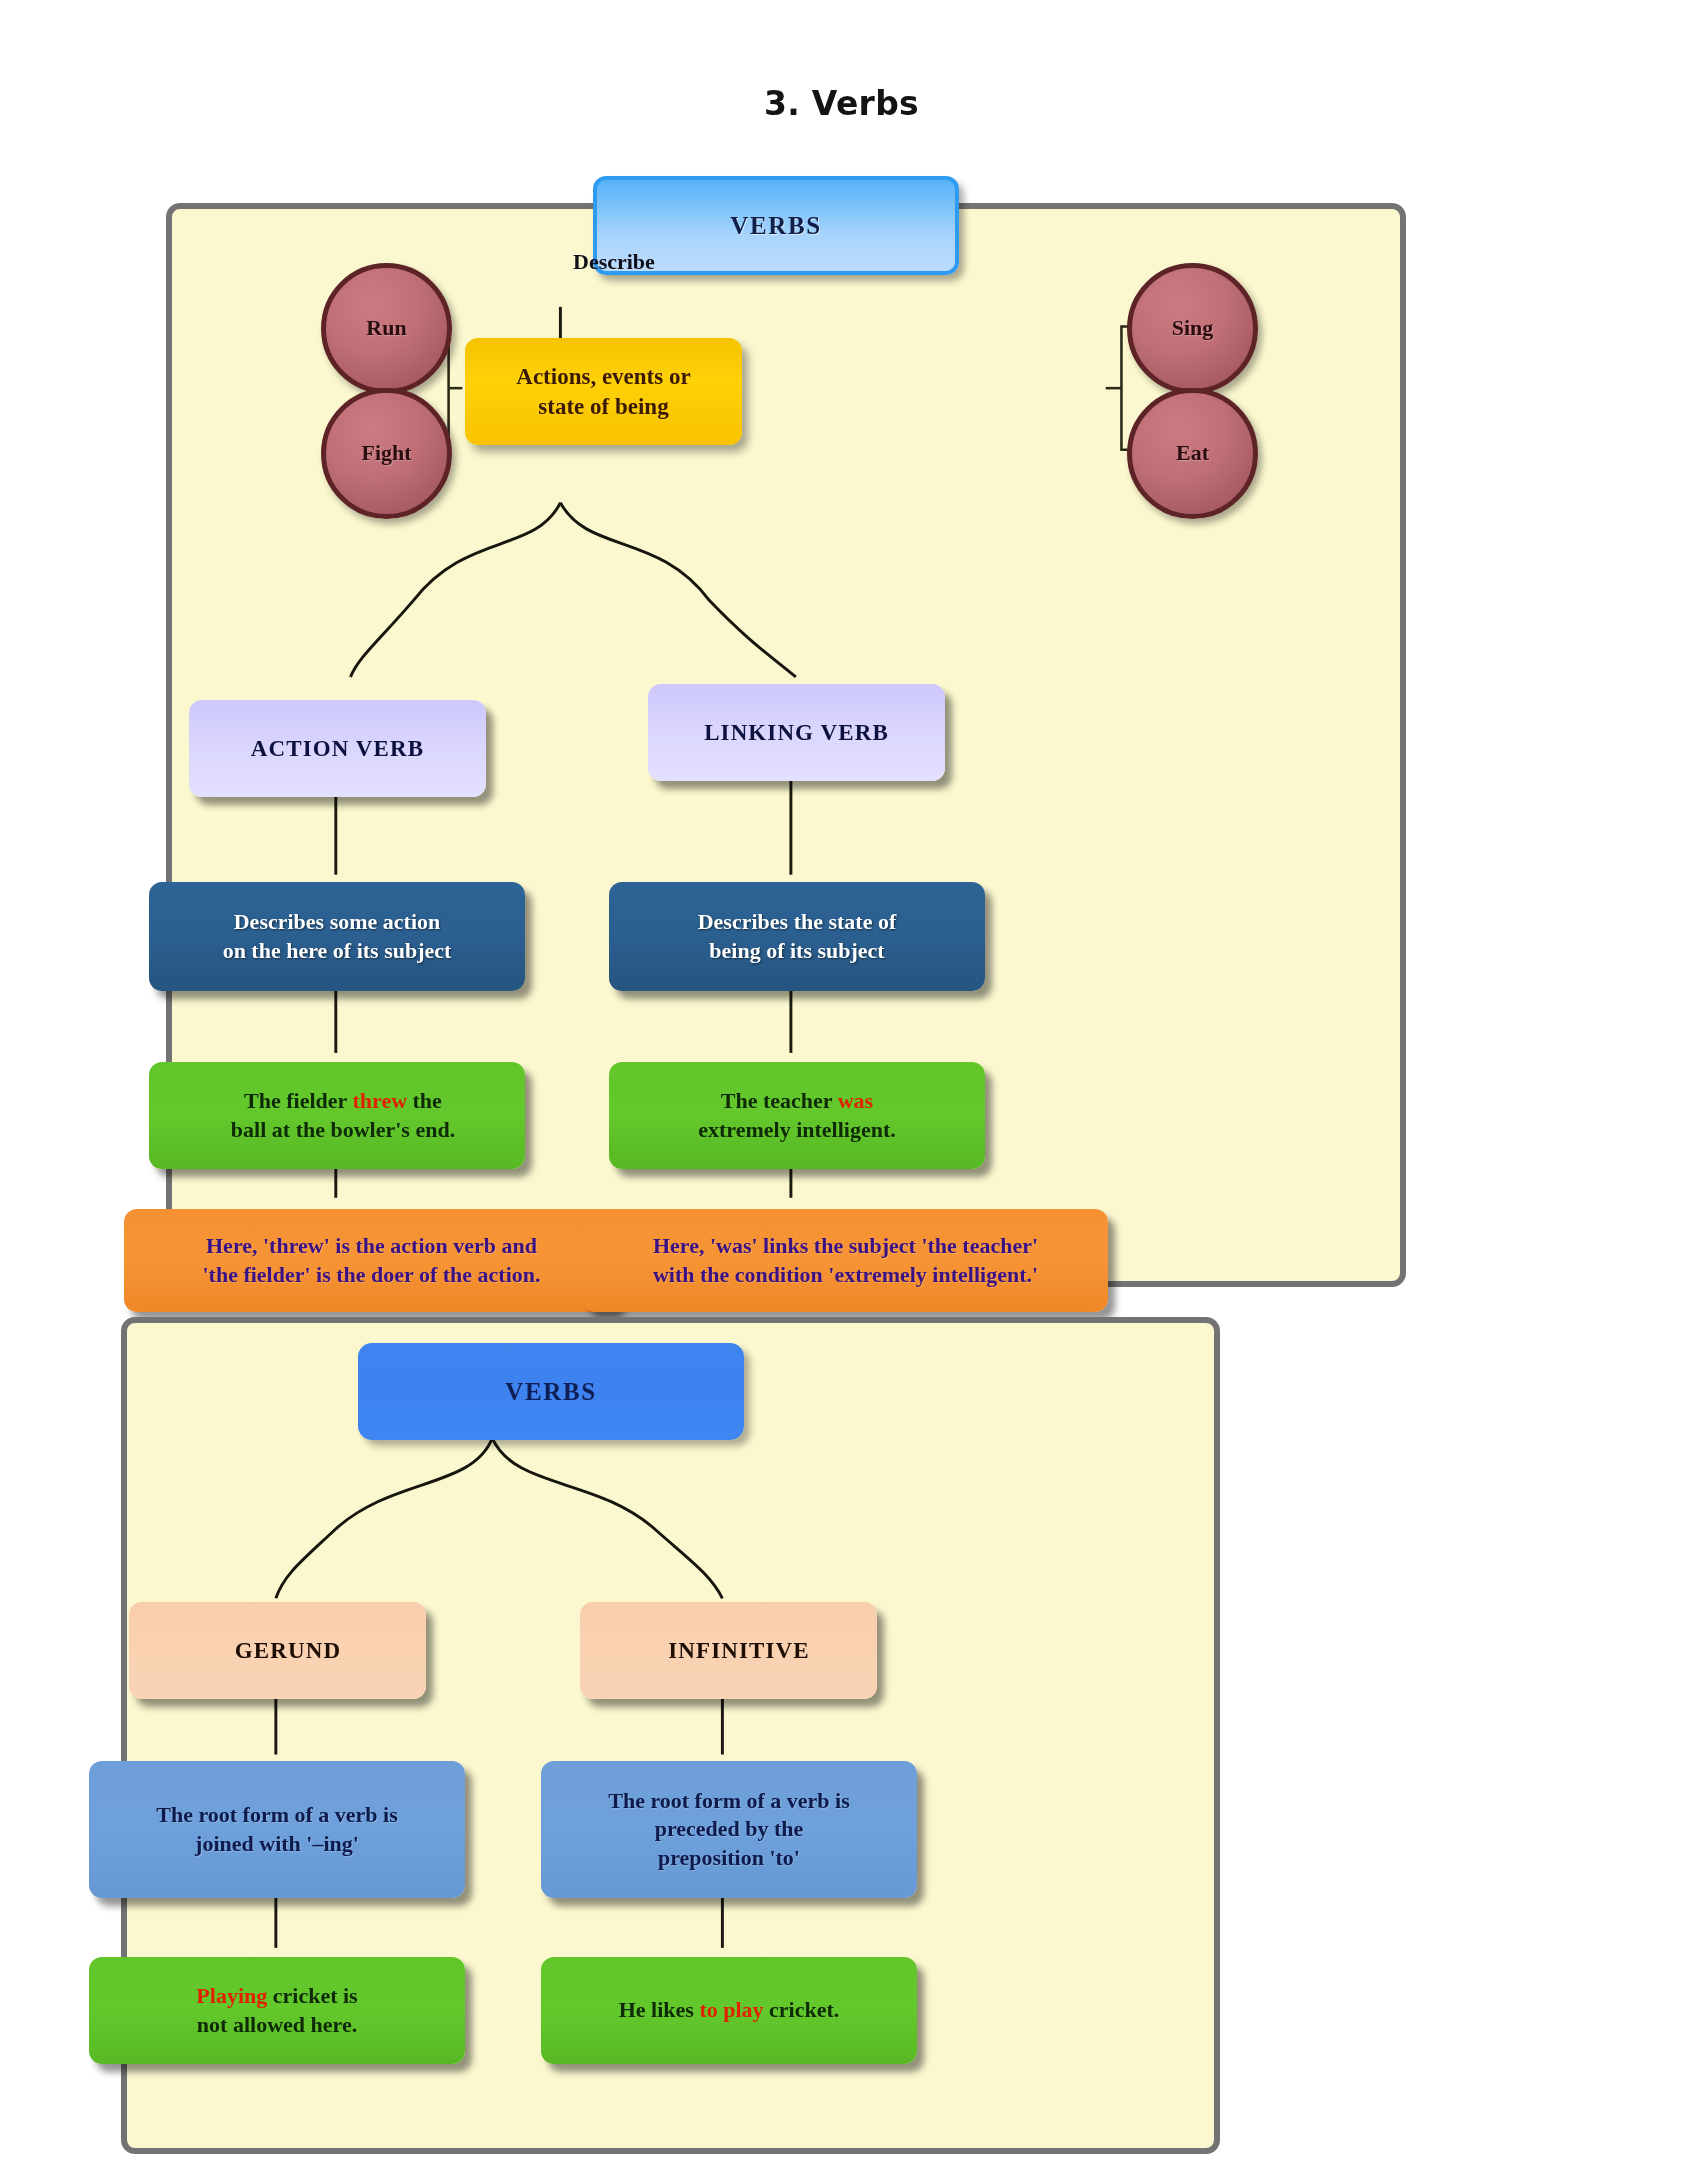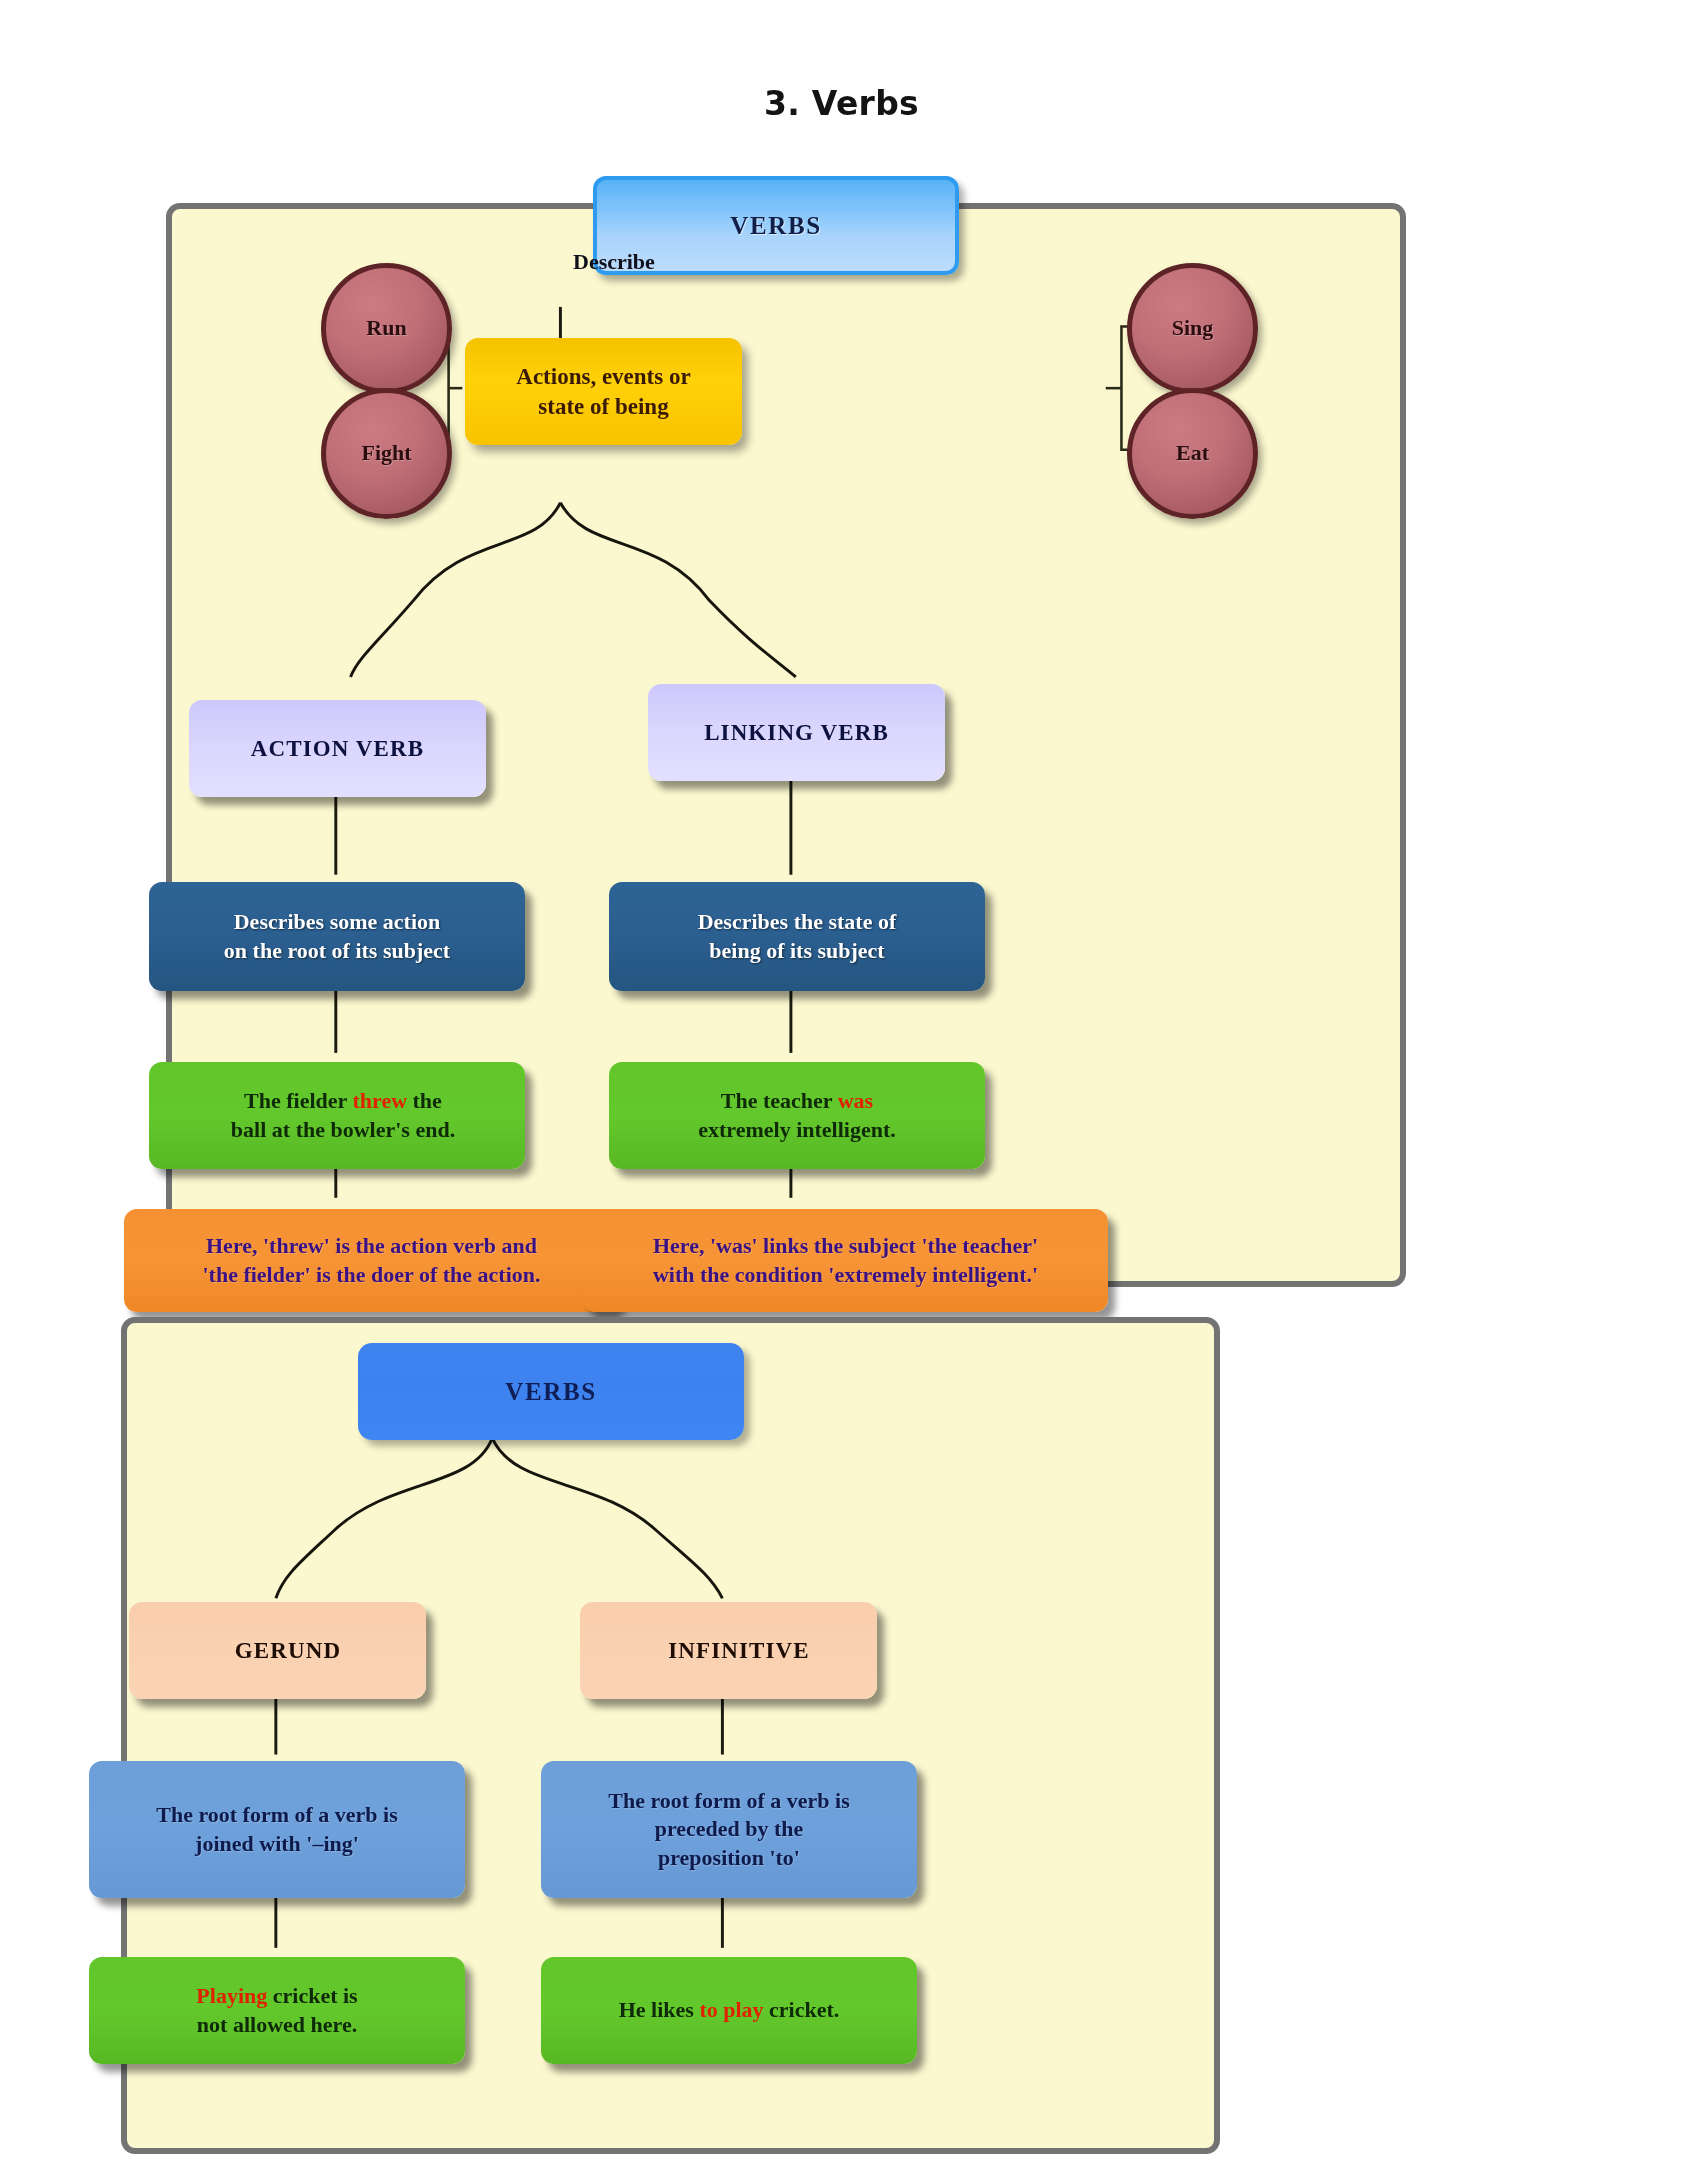--- a/index.html
+++ b/index.html
@@ -263,21 +263,21 @@
       </span>
     </div>
 
     <div class="node lavender" style="left:17px; top:475px;margin-top:16px;">
       <span class="inner">ACTION VERB</span>
     </div>
 
     <div class="node steel" style="left:-23px; top:673px;">
       <span class="inner">
         <span>Describes some action</span><br>
-        <span>on the root of its subject</span>
+        <span>on the here of its subject</span>
       </span>
     </div>
 
     <div class="node green" style="left:-23px; top:853px;padding-left:12px;">
       <span class="inner">
         <span>The fielder </span><span class="hl">threw</span><span> the</span><br>
         <span>ball at the bowler's end.</span>
       </span>
     </div>
 

